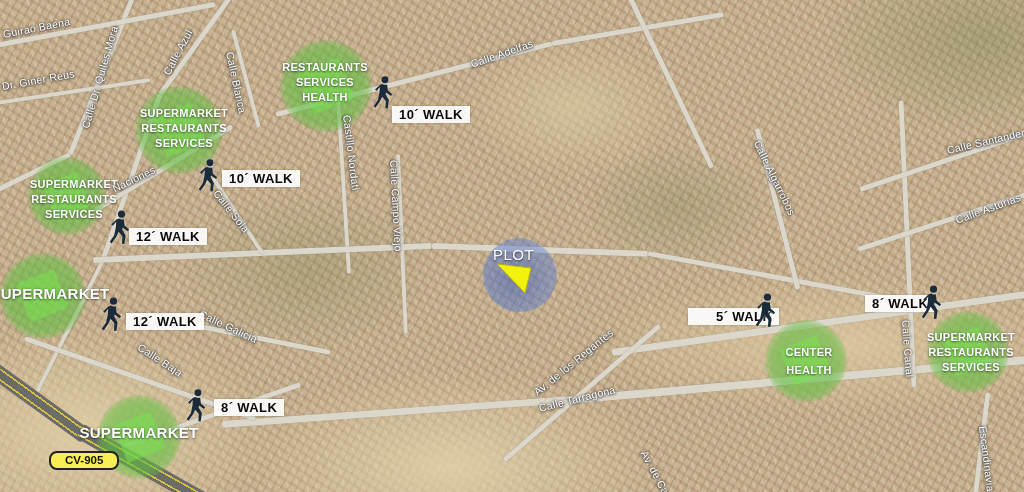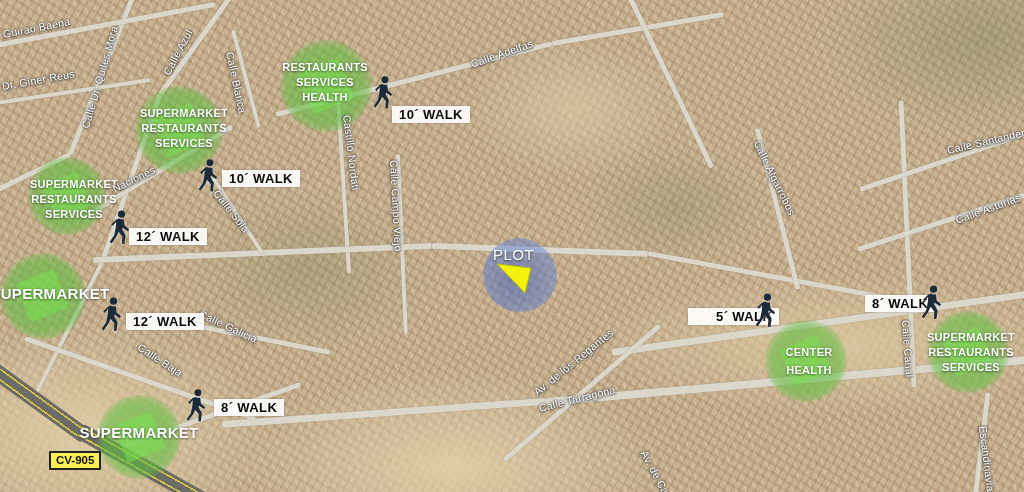--- a/index.html
+++ b/index.html
@@ -38,21 +38,21 @@
   .plot-arrow{position:absolute;z-index:4;}
   .street{position:absolute;z-index:3;white-space:nowrap;color:#fff;font-size:10.5px;
     letter-spacing:.3px;transform-origin:0 50%;
     text-shadow:0 0 2px rgba(70,70,70,.95), 0 0 3px rgba(70,70,70,.8), 0 1px 2px rgba(60,60,60,.8);}
   .walk-label{position:absolute;z-index:5;background:rgba(255,255,255,.9);color:#0a0a0a;
     font-weight:bold;font-size:13px;letter-spacing:.4px;padding:1px 7px;white-space:nowrap;
     box-shadow:0 0 2px rgba(0,0,0,.25);}
   .person{position:absolute;z-index:6;fill:#1c2b3a;
     filter:drop-shadow(0 1px 1px rgba(255,255,255,.35));}
   .badge{position:absolute;z-index:5;background:#f7ef55;color:#111;border:2px solid #222;
-    border-radius:1px;font-weight:bold;font-size:11.5px;padding:0 5px;line-height:15px;}
+    border-radius:8px;font-weight:bold;font-size:11.5px;padding:0 14px;line-height:15px;}
 </style>
 </head>
 <body>
 
 <div class="map">
 
   <div class="road" style="left:133px;top:-6px;width:170px;transform:rotate(111.7deg);"></div>
   <div class="road" style="left:70px;top:152px;width:87px;transform:rotate(154deg);"></div>
   <div class="road" style="left:232px;top:-8px;width:123px;transform:rotate(125.7deg);"></div>
   <div class="road" style="left:160px;top:92px;width:176px;transform:rotate(109deg);"></div>

